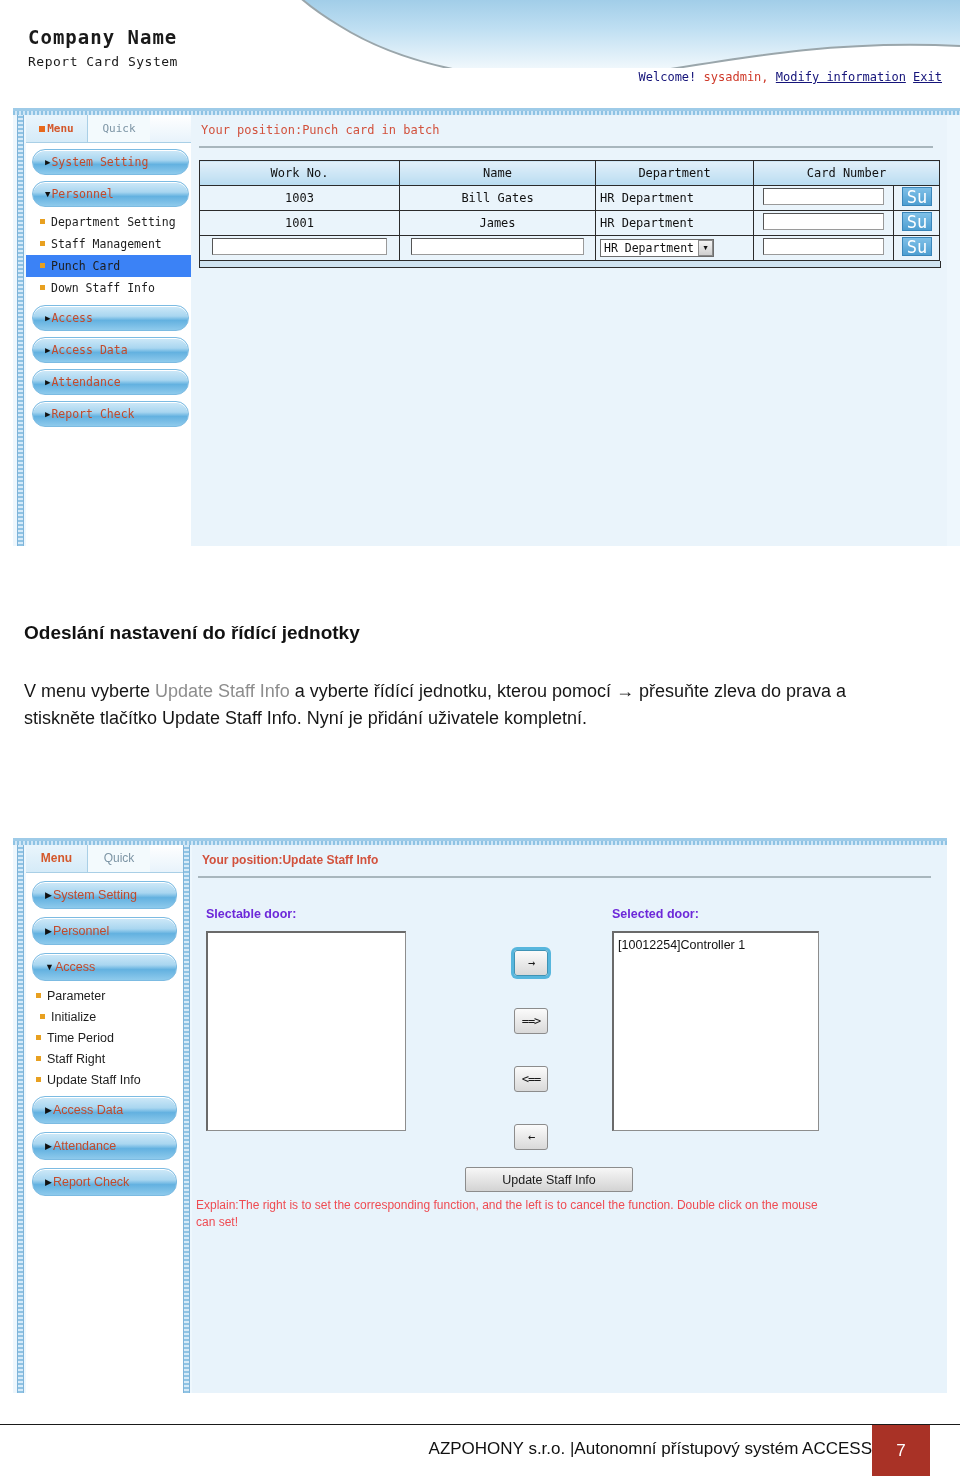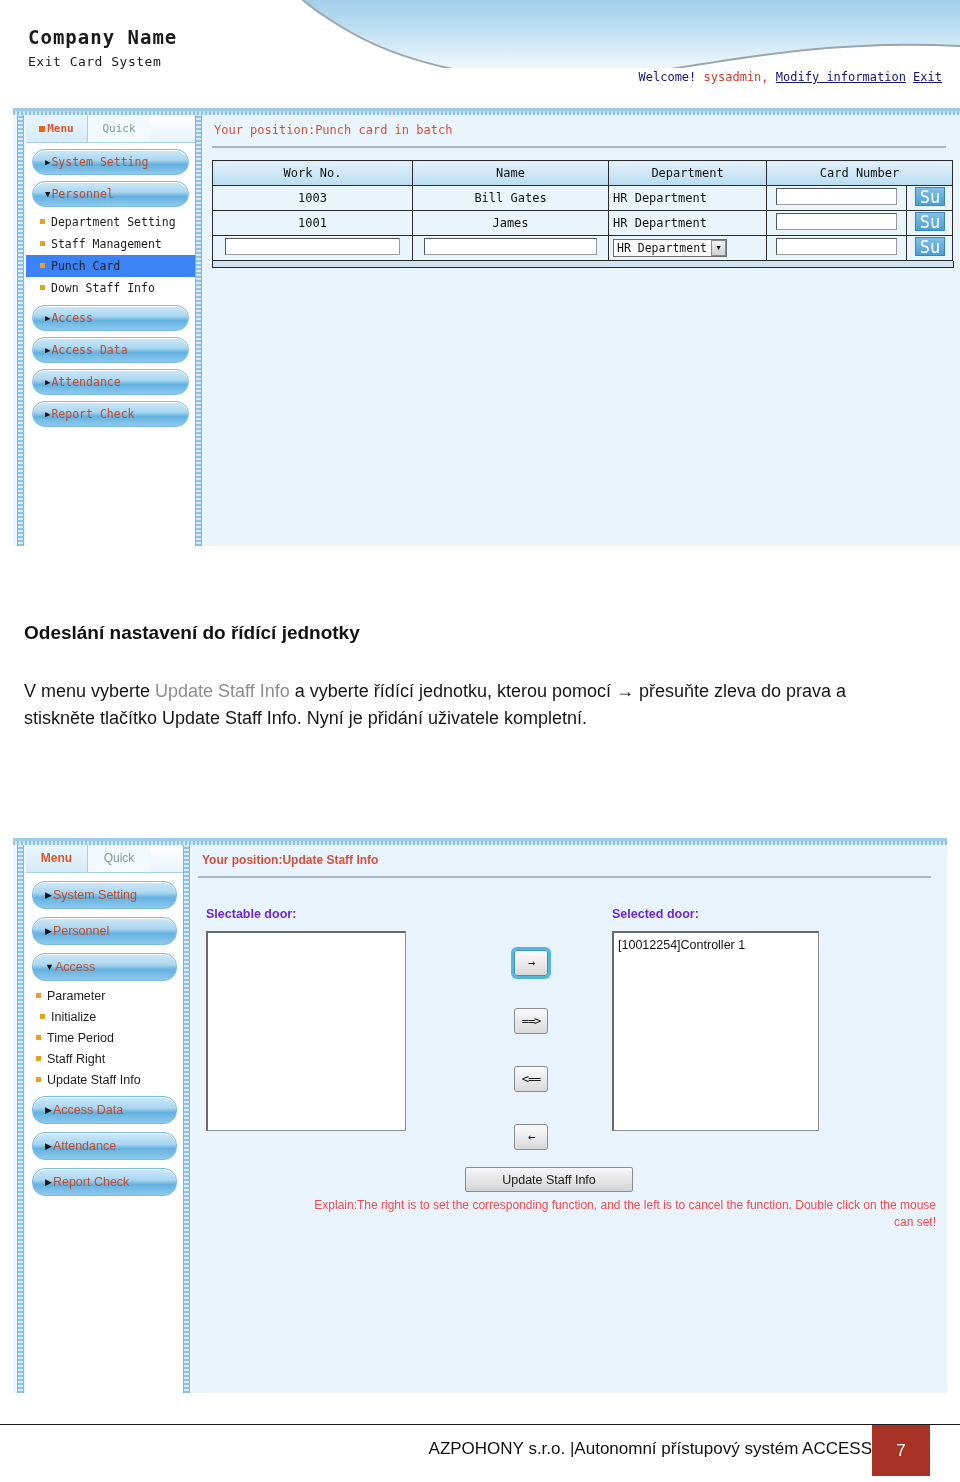--- a/index.html
+++ b/index.html
@@ -287,21 +287,21 @@
     height: 25px;
     background: linear-gradient(#f7f7f7,#d3d3d3);
     border: 1px solid #8c8c8c;
     border-radius: 2px;
     display: flex; align-items: center; justify-content: center;
     font-size: 12.5px; color: #1a1a1a;
     box-sizing: border-box;
   }
   .explain {
     position: absolute;
-    text-align: right;
+    text-align: left;
     font-size: 12px;
     color: #ef4b52;
     line-height: 1.45;
   }
 
   
   .doc-h {
     position: absolute;
     left: 24px; top: 606px;
     font-size: 19px;
@@ -358,21 +358,21 @@
         <stop offset="0%" stop-color="#7fb9dd"></stop>
         <stop offset="55%" stop-color="#bfdff2"></stop>
         <stop offset="100%" stop-color="#ffffff"></stop>
       </linearGradient>
     </defs>
     <path d="M0,-30 L680,-30 L680,50 C560,44 470,60 360,78 C250,96 130,74 60,30 C30,12 10,-6 0,-20 Z" fill="url(#bg1)"></path>
     <path d="M680,50 C560,44 470,60 360,78 C250,96 130,74 60,30 C30,12 10,-6 0,-20" fill="none" stroke="#9aa6ab" stroke-width="2"></path>
   </svg>
   <div class="brand">
     <div class="b1">Company Name</div>
-    <div class="b2">Exit Card System</div>
+    <div class="b2">Report Card System</div>
   </div>
   <div class="welcome">
     <span>Welcome!</span>
     <span class="w-user">sysadmin,</span>
     <span class="w-link">Modify information</span>
     <span class="w-link">Exit</span>
   </div>
 </div>
 
 <div class="shot" style="left:13px; top:108px; width:947px; height:438px;">
@@ -422,21 +422,21 @@
           <span class="caret">▶</span>
             <span>Attendance</span>
         </div>
         <div class="grp">
           <span class="caret">▶</span>
             <span>Report Check</span>
         </div>
       </div>
     </div>
 
-    <div class="content" style="left:191px; top:4px; width:756px; height:434px; background:#eaf4fb;">
+    <div class="content" style="left:178px; top:4px; width:756px; height:434px; background:#eaf4fb;">
       <div class="pos">Your position:Punch card in batch</div>
       <div class="rule"></div>
 
       <table class="tbl" style="width:740px;padding-left:42px;">
         <colgroup>
           <col style="width:200px">
             <col style="width:196px">
             <col style="width:158px">
             <col style="width:140px">
             <col style="width:46px">

